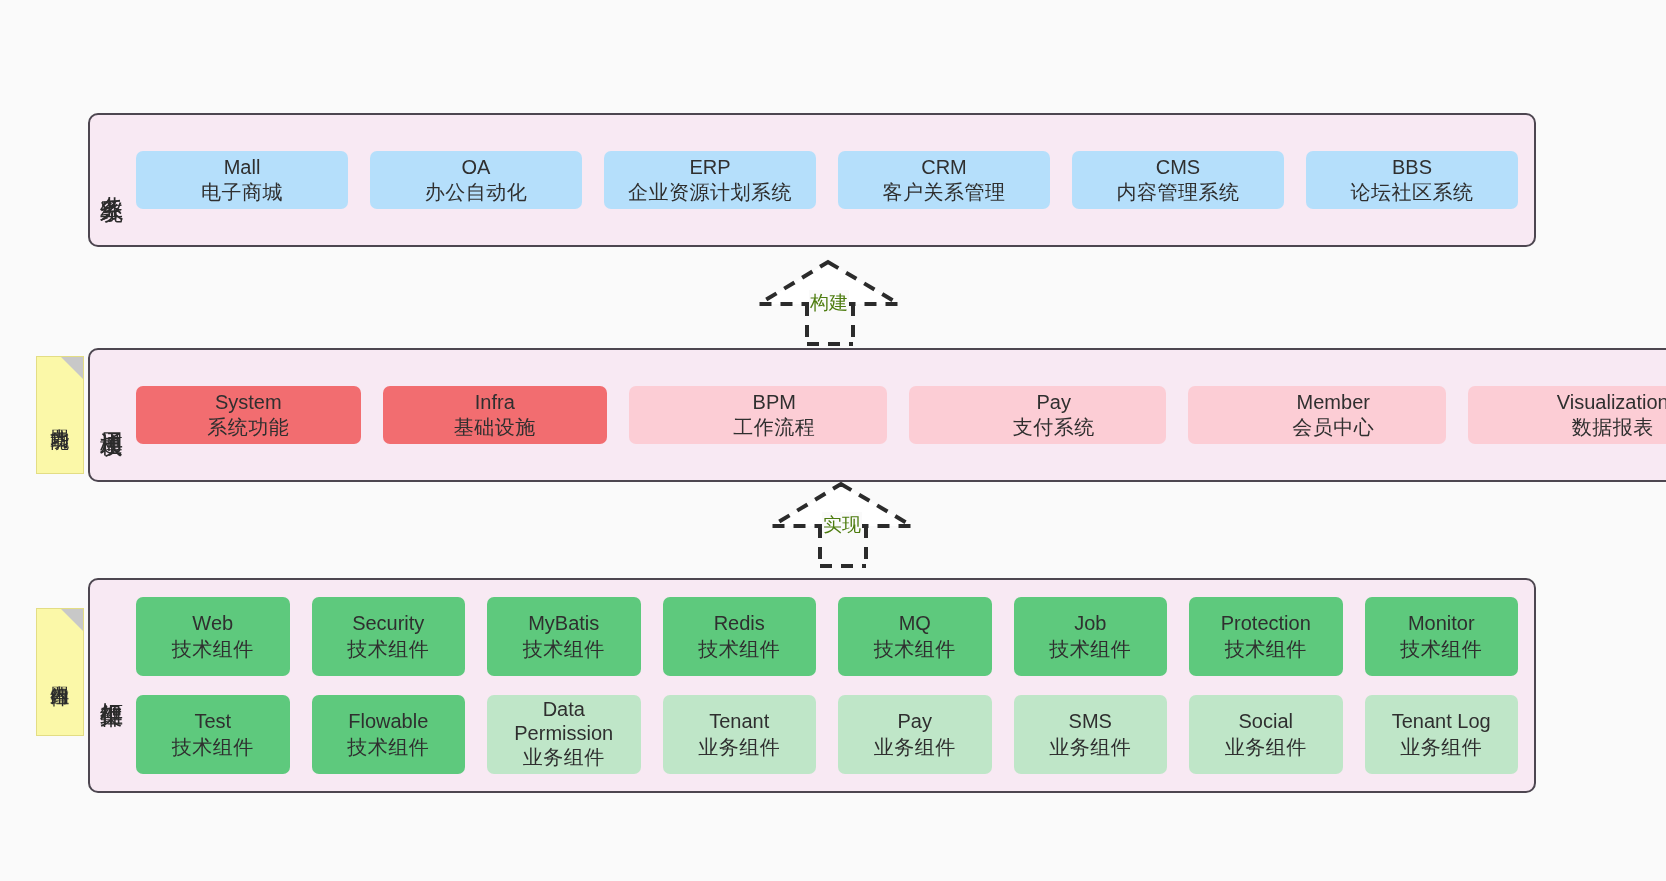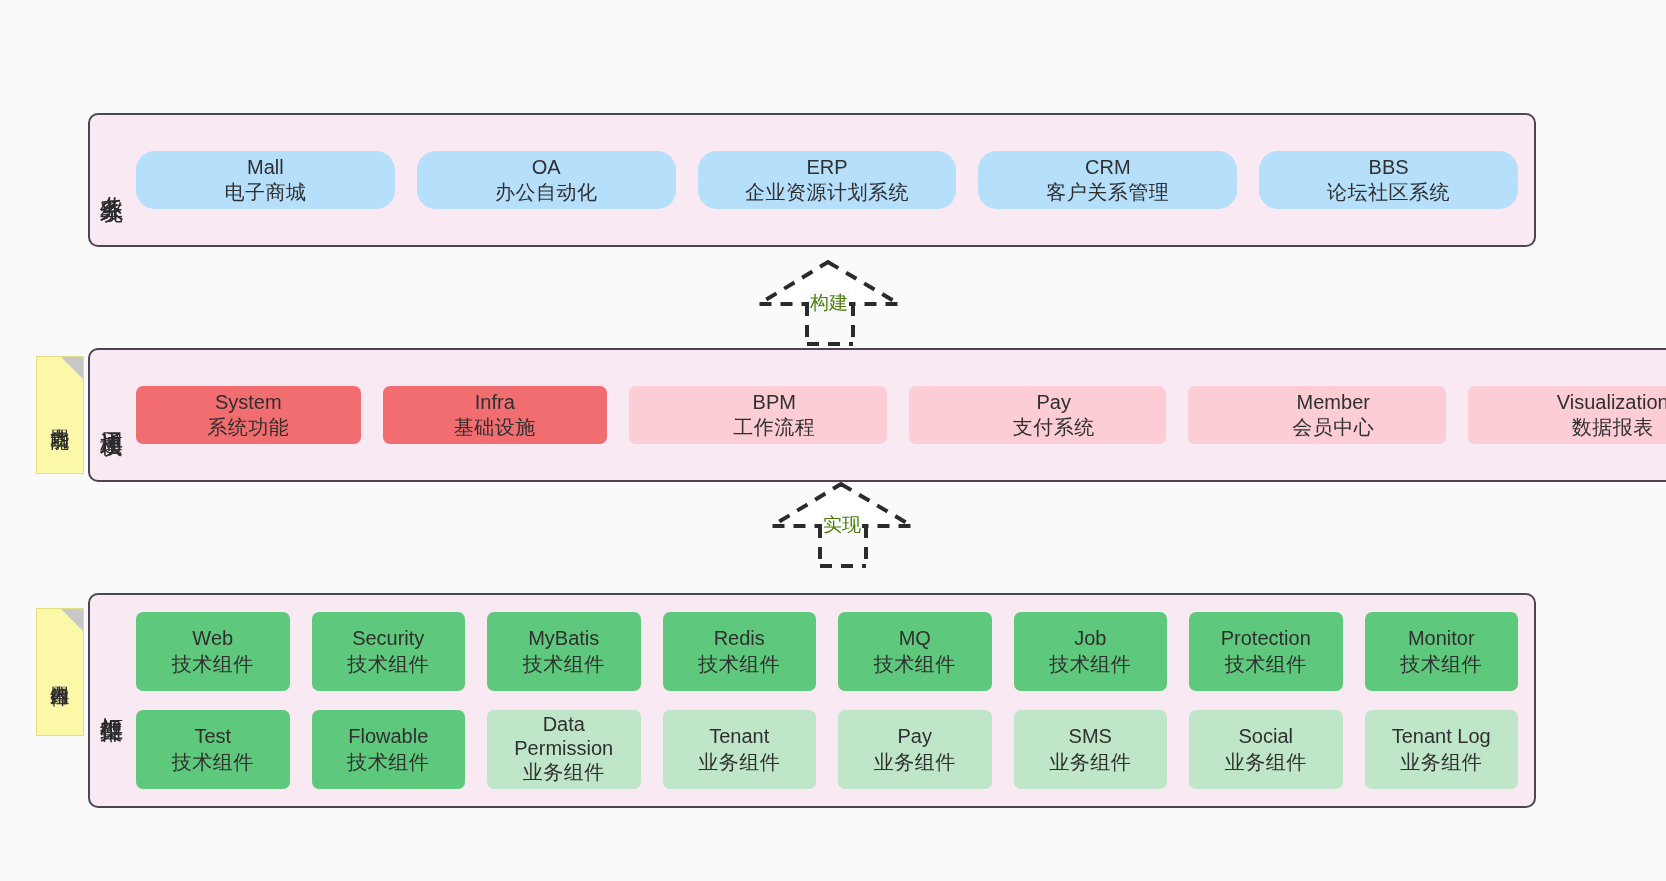--- a/index.html
+++ b/index.html
@@ -71,21 +71,21 @@
     font-size: 20px;
     line-height: 1.27;
     color: #2f2f2f;
     padding: 4px 6px;
     user-select: none;
   }
   .cell .en { white-space: nowrap; }
   .cell .cn { letter-spacing: 0.5px; }
 
   
-  .c-blue       { background: #b5dffb; border-radius: 19px; }
+  .c-blue       { background: #b5dffb; }
   .c-red        { background: #f26d70; }
   .c-pink       { background: #fccdd5; padding-left: 39px; }
   .c-green      { background: #5ec97d; }
   .c-lightgreen { background: #bfe6c8; }
 
   
   .note {
     position: absolute;
     box-sizing: border-box;
     background: #fbf8a8;
@@ -144,20 +144,24 @@
       </div>
       <div class="cell c-blue">
         <span class="en">ERP</span>
         <span class="cn">企业资源计划系统</span>
       </div>
       <div class="cell c-blue">
         <span class="en">CRM</span>
         <span class="cn">客户关系管理</span>
       </div>
       <div class="cell c-blue">
+        <span class="en">CMS</span>
+        <span class="cn">内容管理系统</span>
+      </div>
+      <div class="cell c-blue">
         <span class="en">BBS</span>
         <span class="cn">论坛社区系统</span>
       </div>
     </div>
   </div>
 </div>
 
 <div class="connector" style="left:757px; top:258px; width:150px; height:88px;">
   <svg width="150" height="88" viewBox="0 0 150 88">
 
@@ -215,21 +219,21 @@
     <line x1="50" y1="86" x2="96" y2="86" stroke="#2b2b2b" stroke-width="4" stroke-dasharray="12,9"></line>
   </svg>
   <span class="conn-label" style="left:52px; top:32px;">实现</span>
 </div>
 
 <div class="note" style="left:36px; top:608px; width:48px; height:128px;">
   <span class="fold"></span>
   <span>内置组件</span>
 </div>
 
-<div class="layer" id="layer-2" style="left:88px; top:593px; width:1448px; height:215px;">
+<div class="layer" id="layer-2" style="left:88px; top:578px; width:1448px; height:215px;">
   <div class="layer-title">框架组件</div>
   <div class="layer-body">
 
     <div class="row" style="height:79px;">
       <div class="cell c-green">
         <span class="en">Web</span>
         <span class="cn">技术组件</span>
       </div>
       <div class="cell c-green">
         <span class="en">Security</span>

